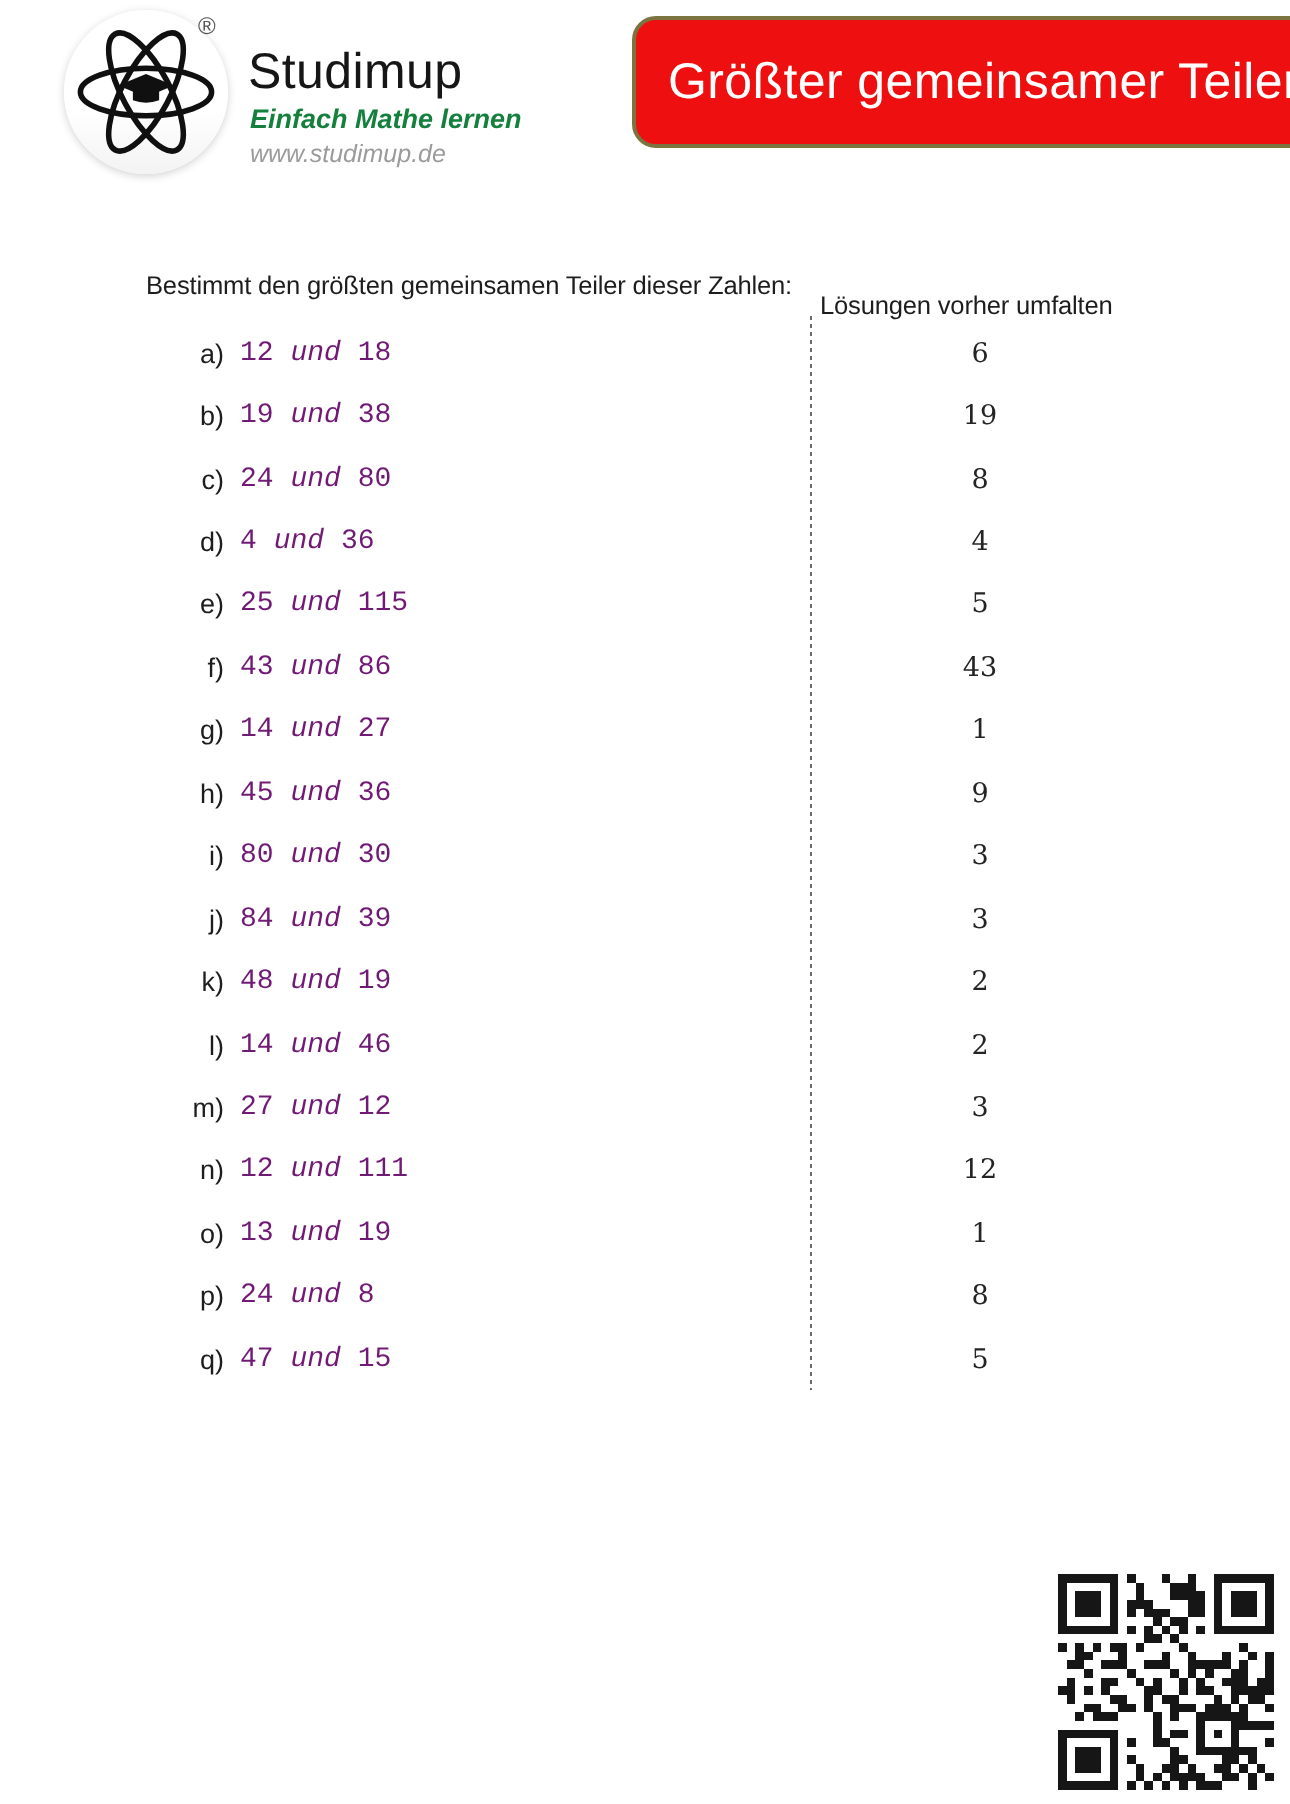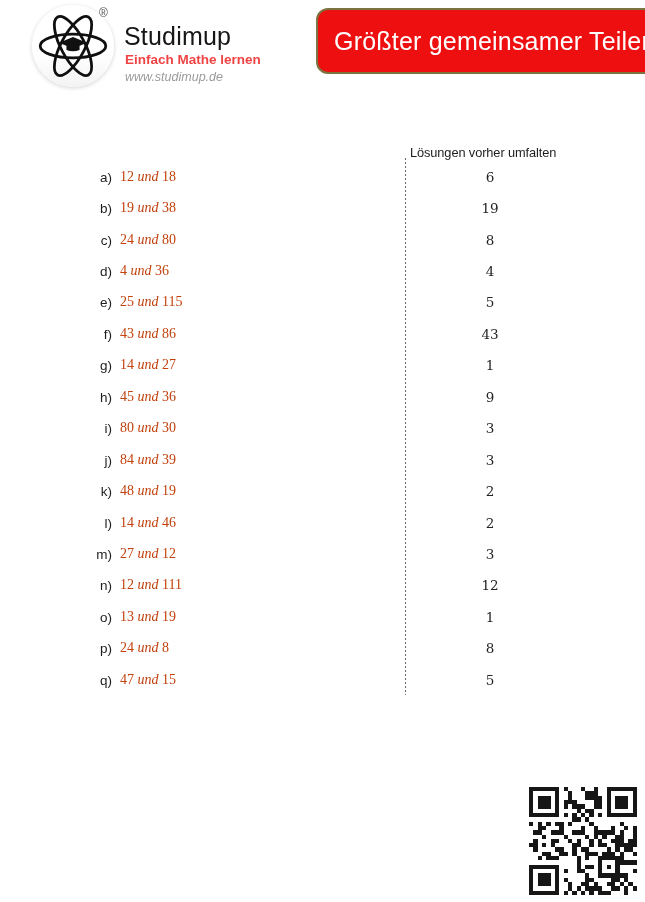--- a/index.html
+++ b/index.html
@@ -22,21 +22,21 @@
   .reg-mark{
     position:absolute;left:99px;top:6px;
     font-size:12px;color:#555;
   }
   .brand-name{
     position:absolute;left:124px;top:22px;
     font-size:25px;font-weight:500;color:#161616;letter-spacing:0.2px;
   }
   .tagline{
     position:absolute;left:125px;top:52px;
-    font-size:13.5px;font-weight:600;color:#ef4444;
+    font-size:13.5px;font-style:italic;font-weight:600;color:#15803d;
   }
   .website{
     position:absolute;left:125px;top:70px;
     font-size:12.5px;font-style:italic;color:#9b9b9b;
   }
   .banner{
     position:absolute;left:316px;top:8px;width:352px;height:66px;
     box-sizing:border-box;
     border:2px solid #7b7340;
     border-radius:12px;
@@ -60,21 +60,21 @@
     background:repeating-linear-gradient(to bottom,#6a6a6a 0 2px,rgba(255,255,255,0) 2px 4px);
   }
   #problems{position:absolute;left:0;top:161px;width:645px;}
   .row{position:relative;height:31.45px;}
   .row .lbl{
     position:absolute;left:88px;width:24px;top:50%;transform:translateY(-50%);
     text-align:right;font-size:13.5px;color:#1d1d1d;
   }
   .row .prob{
     position:absolute;left:120px;top:50%;transform:translateY(-50%);
-    font-family:Liberation Serif, serif;font-size:14px;color:#c2410c;
+    font-family:Liberation Mono, monospace;font-size:14px;color:#701a75;
     white-space:nowrap;
   }
   .row .prob .und{font-style:italic;}
   .row .ans{
     position:absolute;left:405px;width:170px;top:50%;transform:translateY(-50%);
     text-align:center;font-family:"DejaVu Serif",serif;font-size:13.5px;color:#242424;
   }
   
   .footer{
     position:absolute;left:73px;top:814px;width:470px;
@@ -104,20 +104,21 @@
   </div>
   <span class="reg-mark">®</span>
   <div class="brand-name">Studimup</div>
   <div class="tagline">Einfach Mathe lernen</div>
   <div class="website">www.studimup.de</div>
 
   <div class="banner" id="banner" style="background: rgb(238, 16, 16);">
     <span style="color: rgb(255, 255, 255);">Größter gemeinsamer Teiler</span>
   </div>
 
+  <div class="instruction">Bestimmt den größten gemeinsamen Teiler dieser Zahlen:</div>
   <div class="solutions-header">Lösungen vorher umfalten</div>
   <div class="divider"></div>
 
   <div id="problems">
     <div class="row">
       <span class="lbl">a)</span>
       <span class="prob"><span class="first">12</span> <span class="und">und</span> <span class="second">18</span></span>
       <span class="ans">6</span>
     </div>
 

